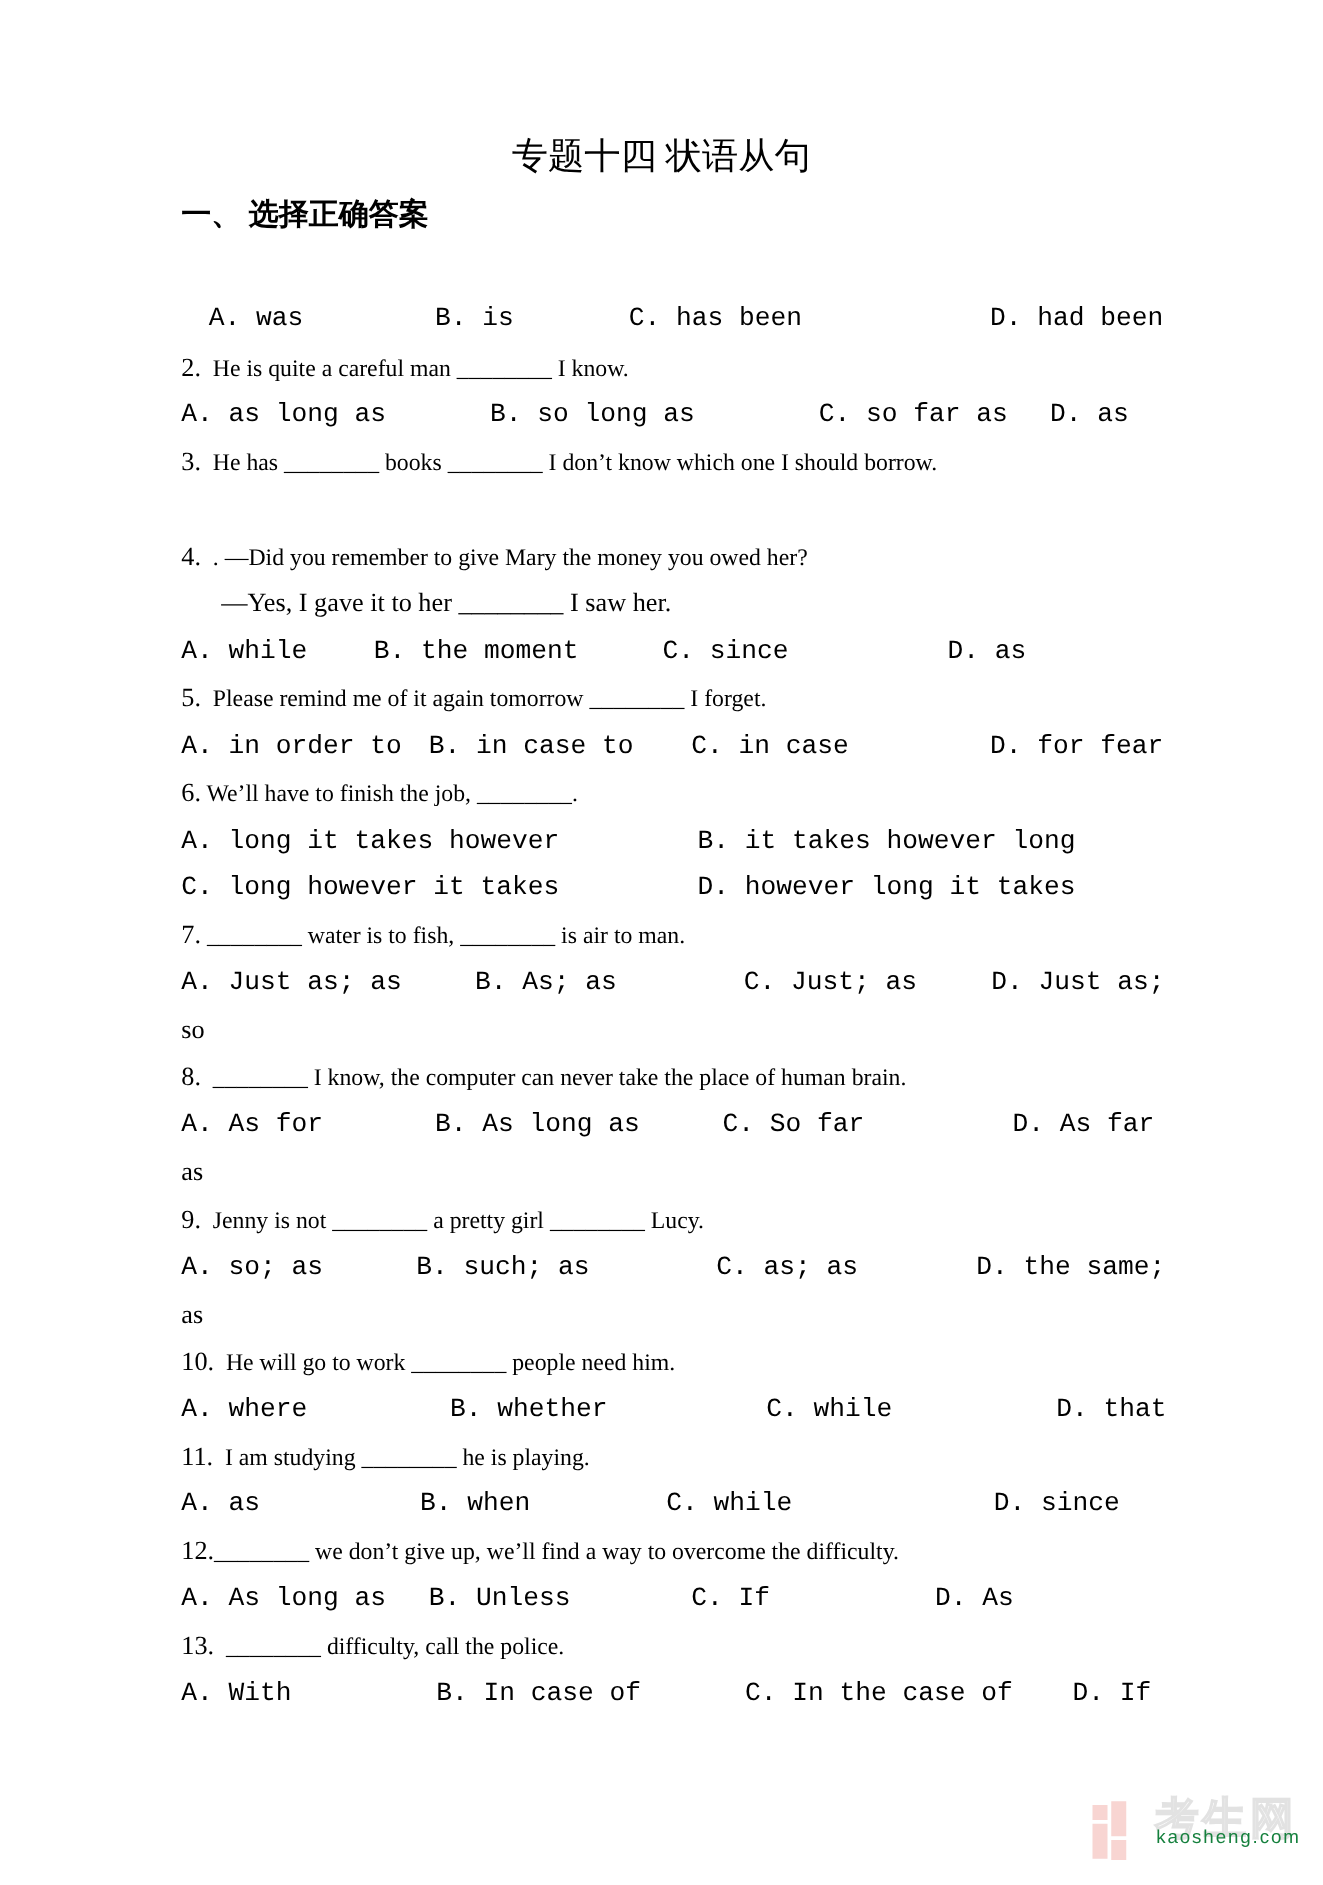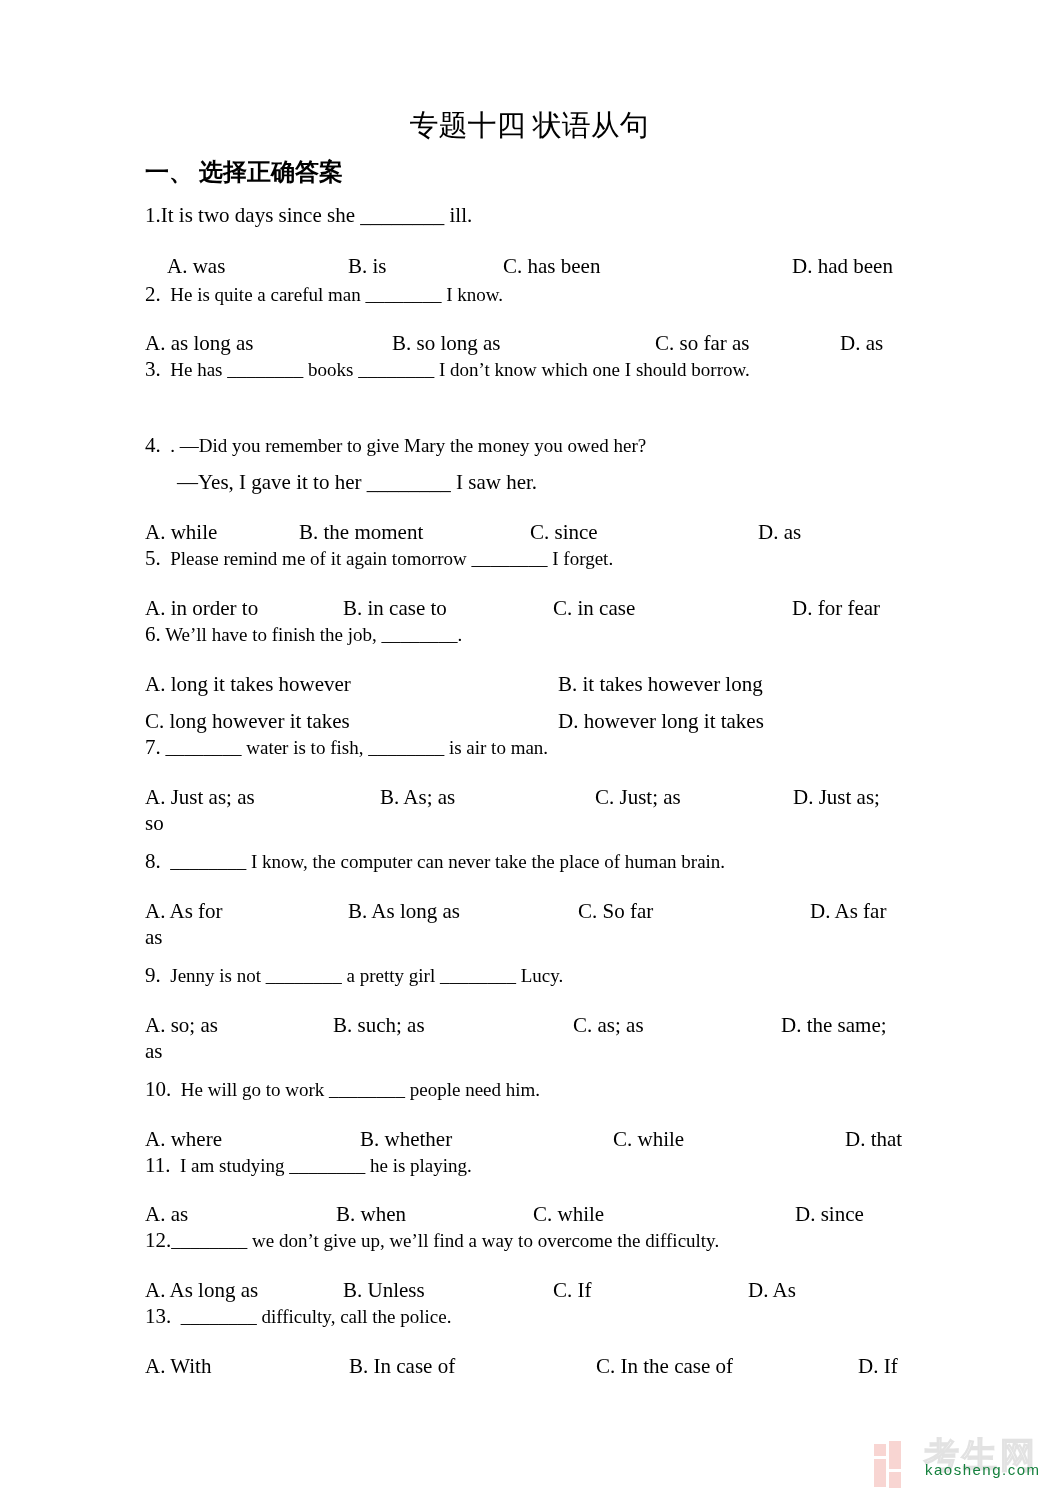--- a/index.html
+++ b/index.html
@@ -14,21 +14,21 @@
   .line { position:absolute; left:145px; white-space:pre; line-height:1.2; }
   .title {
     left:0; width:1058px; text-align:center;
     font-size:29px; font-weight:normal;
   }
   .section { font-size:24px; font-weight:bold; }
   .qnum  { font-size:21px; }
   .qtext { font-size:19px; }
   .qtext.full { font-size:21px; }
   .optrow { left:0; width:1058px; height:28px; font-size:21px; }
-  .opt { position:absolute; top:12px; white-space:pre; }
+  .opt { position:absolute; top:1px; white-space:pre;font-family:Liberation Mono, monospace; }
   .overflow-word { font-size:21px; }
 
   
   .watermark { position:absolute; left:874px; top:1441px; width:170px; height:50px; }
   .wm-logo { position:absolute; left:0; top:0; width:27px; height:47px; }
   .blk { position:absolute; background:#f8d5d2; }
   .b1 { left:0;    top:3px;  width:12px; height:12px; }
   .b2 { left:15px; top:0;    width:12px; height:28px; }
   .b3 { left:0;    top:18px; width:12px; height:28px; }
   .b4 { left:15px; top:31px; width:12px; height:16px; }
@@ -49,21 +49,20 @@
   }
 </style>
 </head>
 <body>
 
 <div class="page">
 
   <div class="line title" style="top:108px">专题十四 状语从句</div>
   <div class="line section" style="top:158px">一、 选择正确答案</div>
 
-  <div class="line" style="top:203px"><span class="qnum">1.</span><span class="qtext full">It is two days since she ________ ill.</span></div>
   <div class="line optrow" style="top:242px">
     <span class="opt" style="left:167px">A. was</span>
     <span class="opt" style="left:348px">B. is</span>
     <span class="opt" style="left:503px">C. has been</span>
     <span class="opt" style="left:792px">D. had been</span>
   </div>
 
   <div class="line" style="top:282px"><span class="qnum">2.</span><span class="qtext">  He is quite a careful man ________ I know.</span></div>
   <div class="line optrow" style="top:319px">
     <span class="opt" style="left:145px">A. as long as</span>

